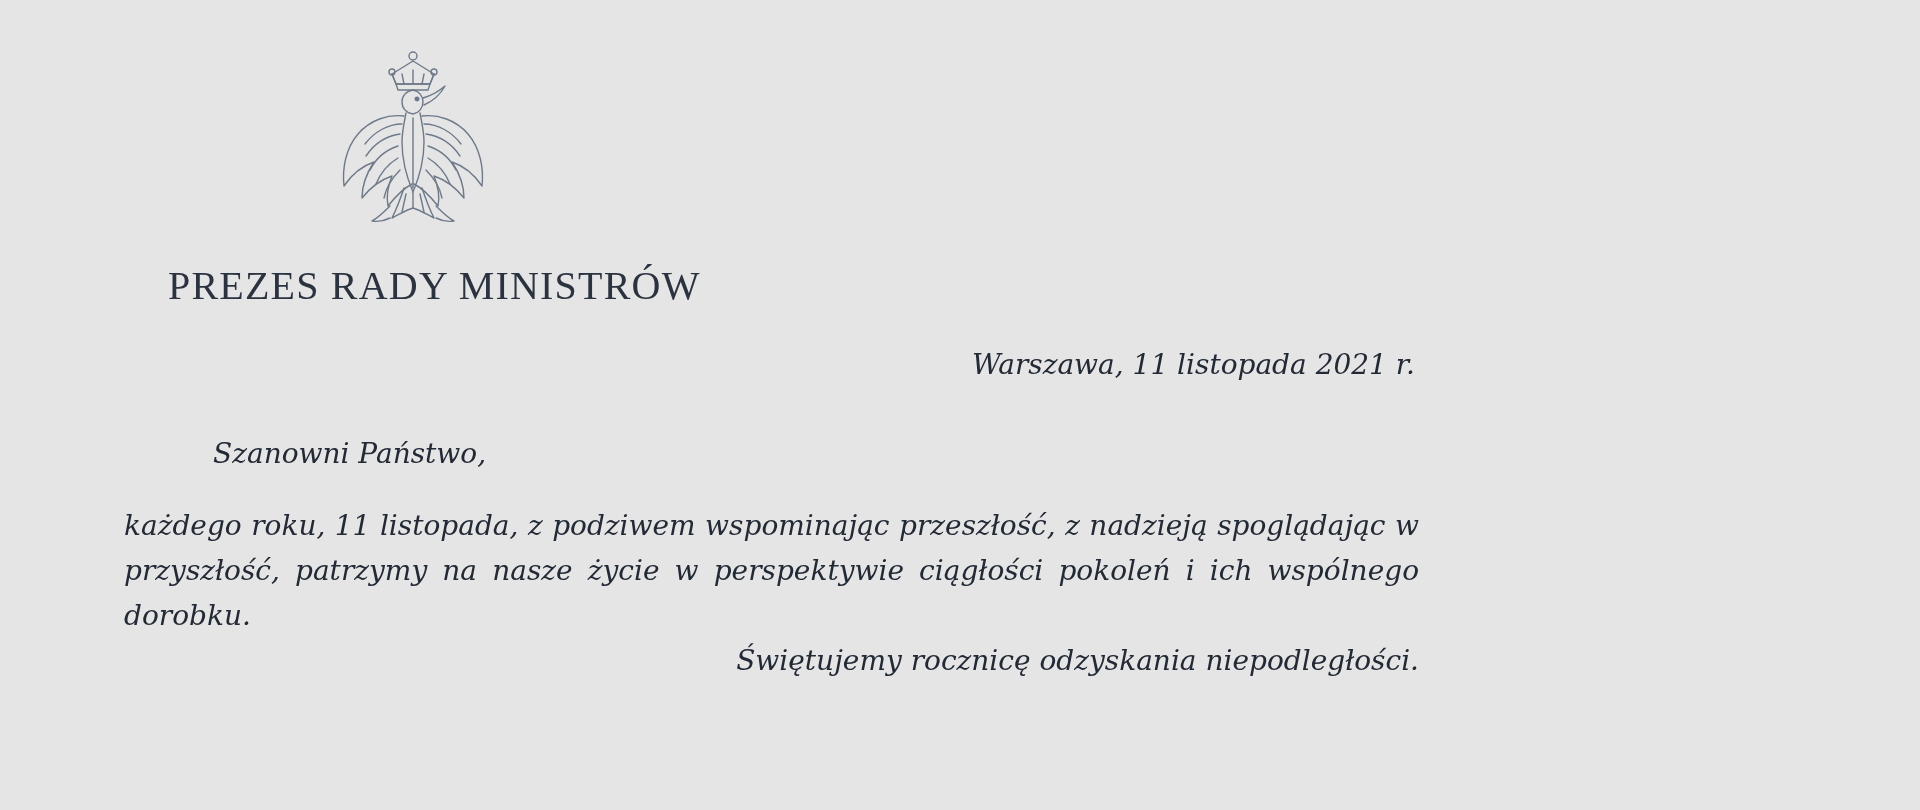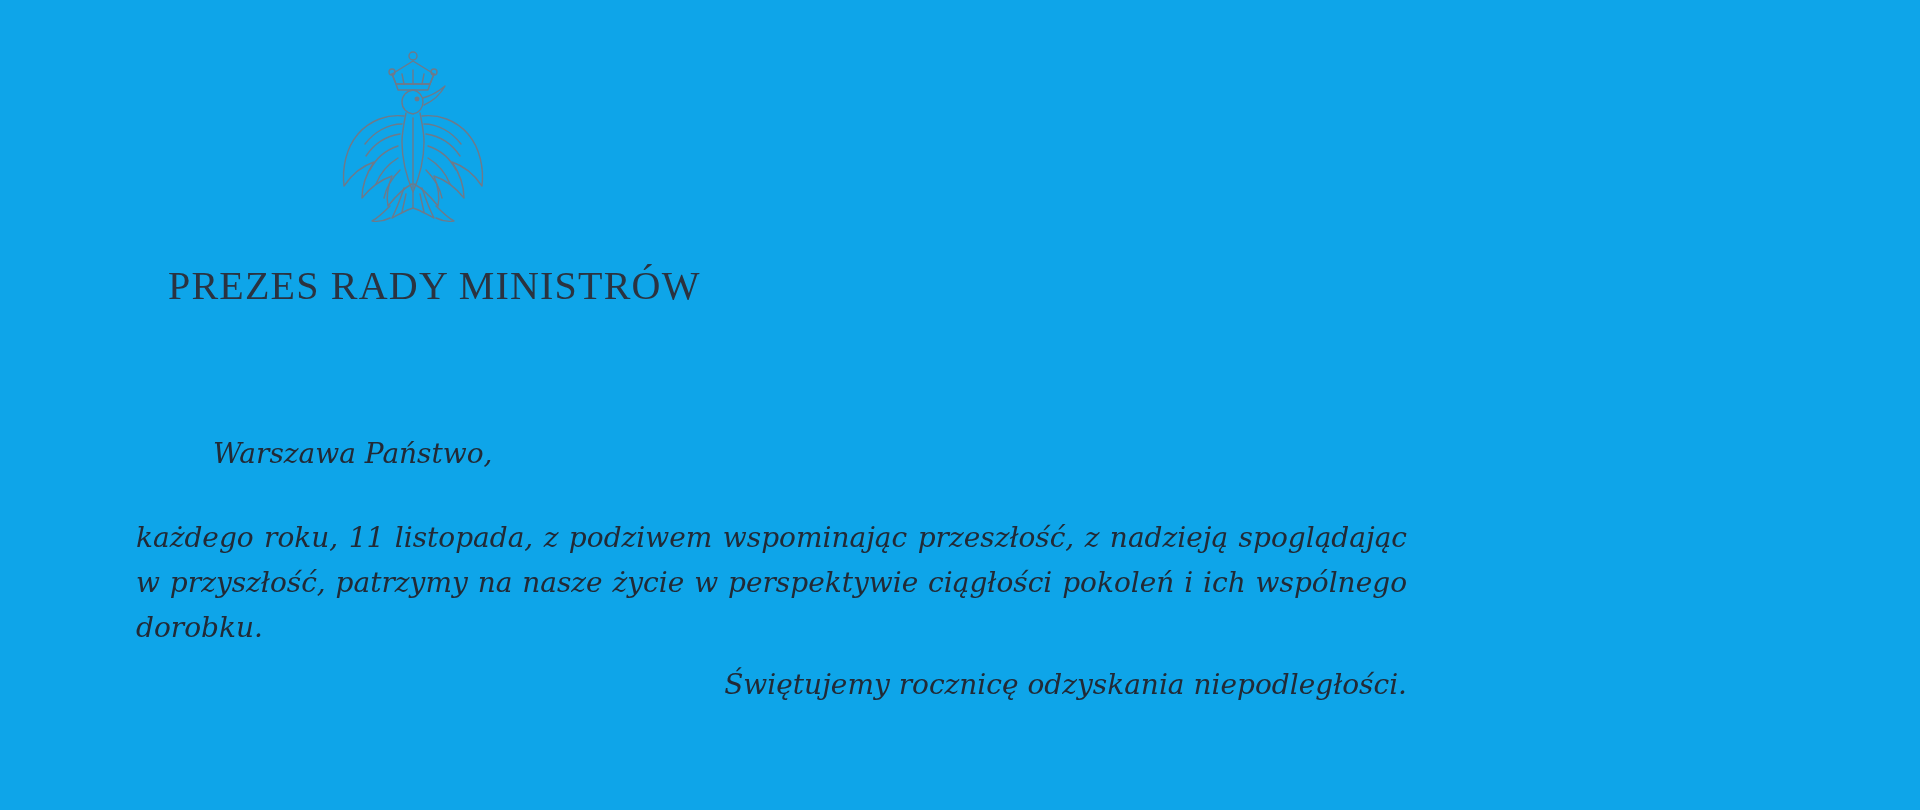--- a/index.html
+++ b/index.html
@@ -4,21 +4,21 @@
 <style>
   html, body {
     margin: 0;
     padding: 0;
     background: #ffffff;
   }
   .page {
     position: relative;
     width: 1920px;
     height: 810px;
-    background: #0ea5e9;
+    background: #e5e5e5;
     overflow: hidden;
   }
   
   .emblem {
     position: absolute;
     left: 318px;
     top: 28px;
     width: 190px;
     height: 205px;
   }
@@ -66,21 +66,21 @@
     top: 503px;
     width: 1295px;
     font-family: "DejaVu Serif", serif;
     font-style: italic;
     font-size: 28px;
     line-height: 45px;
     color: #222a36;
     text-align: justify;
   }
   .body-block p {
-    margin: 12px;
+    margin: 0;
   }
   .body-block p.last {
     text-align: right;
   }
 </style>
 </head>
 <body>
 
 <div class="page">
 
@@ -121,21 +121,22 @@
         <path d="M95 164 L95 180 M88 166 L84 184 M102 166 L106 184"></path>
 
         <path d="M72 178 C66 184 60 190 54 193 C60 194 66 193 72 190"></path>
         <path d="M118 178 C124 184 130 190 136 193 C130 194 124 193 118 190"></path>
       </g>
     </svg>
   </div>
 
   <div class="header-title">PREZES RADY MINISTRÓW</div>
 
+  <div class="place-date">Warszawa, 11 listopada 2021 r.</div>
 
-  <div class="salutation">Warszawa Państwo,</div>
+  <div class="salutation">Szanowni Państwo,</div>
 
   <div class="body-block">
     <p>każdego roku, 11 listopada, z podziwem wspominając przeszłość, z nadzieją spoglądając w przyszłość, patrzymy na nasze życie w perspektywie ciągłości pokoleń i ich wspólnego dorobku.</p>
     <p class="last">Świętujemy rocznicę odzyskania niepodległości.</p>
   </div>
 
 </div>
 
 </body></html>

